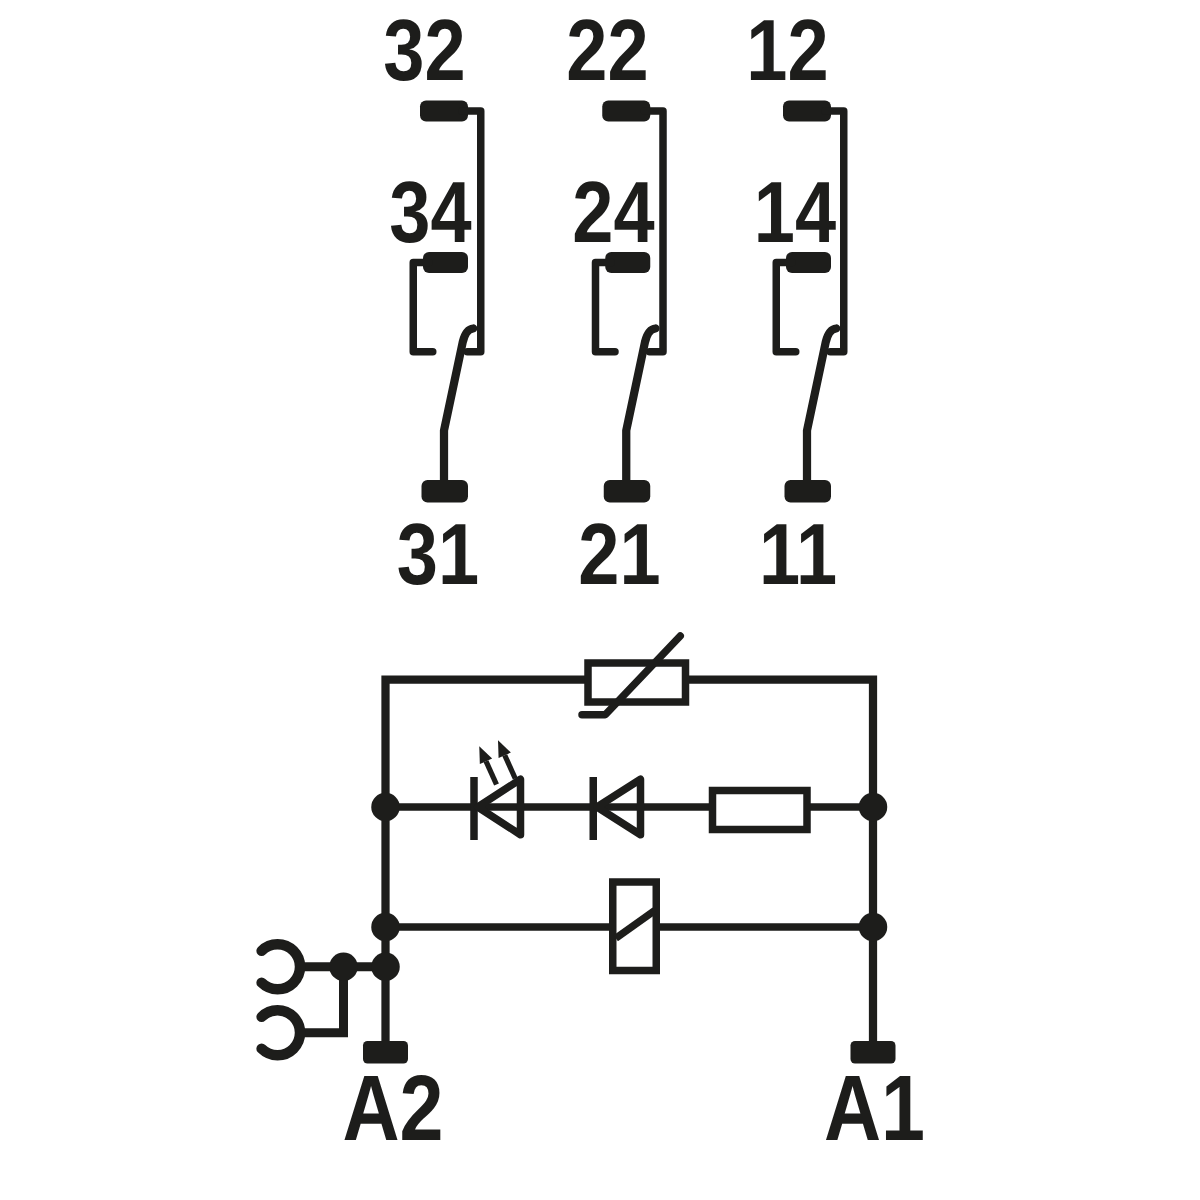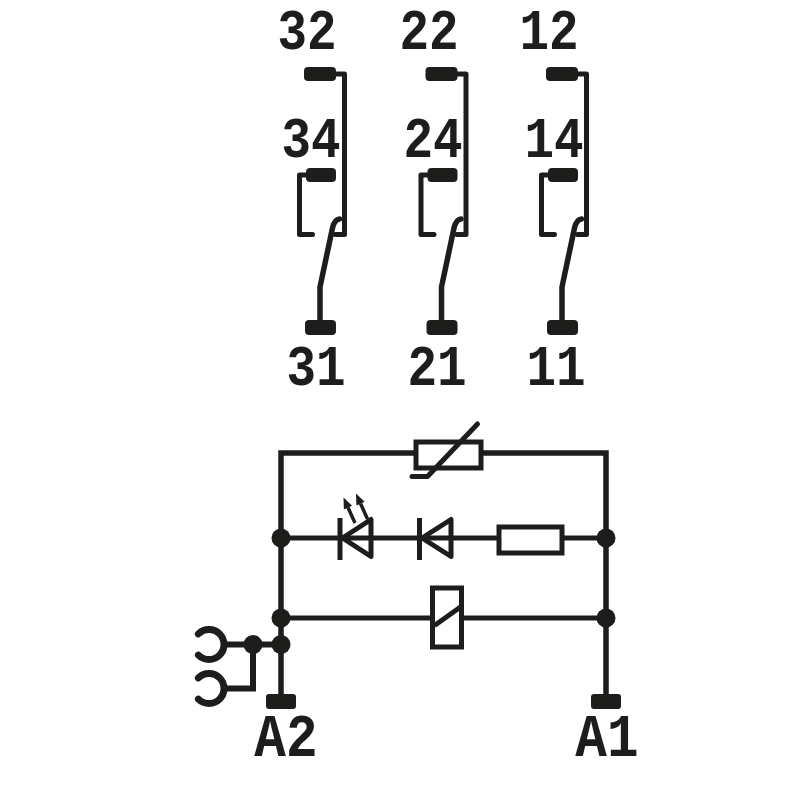--- a/index.html
+++ b/index.html
@@ -1,18 +1,18 @@
 <!DOCTYPE html>
 <html><head>
 <meta charset="utf-8">
 <style>
   html,body{margin:0;padding:0;background:#ffffff;}
   #canvas{
     position:relative;width:661px;height:800px;background:#ffffff;
-    font-family:Liberation Mono, monospace;overflow:hidden;margin-left:24px;
+    font-family:Liberation Sans, sans-serif;overflow:hidden;
   }
   #circuit-svg{position:absolute;left:0;top:0;}
   .lbl{
     position:absolute;font-weight:700;color:#1d1d1b;line-height:1;
     white-space:nowrap;transform:translate(-50%,-50%) scaleX(0.85);
   }
   .lbl-num{font-size:58px;}
   .lbl-coil{font-size:62px;}
 </style>
 </head>

